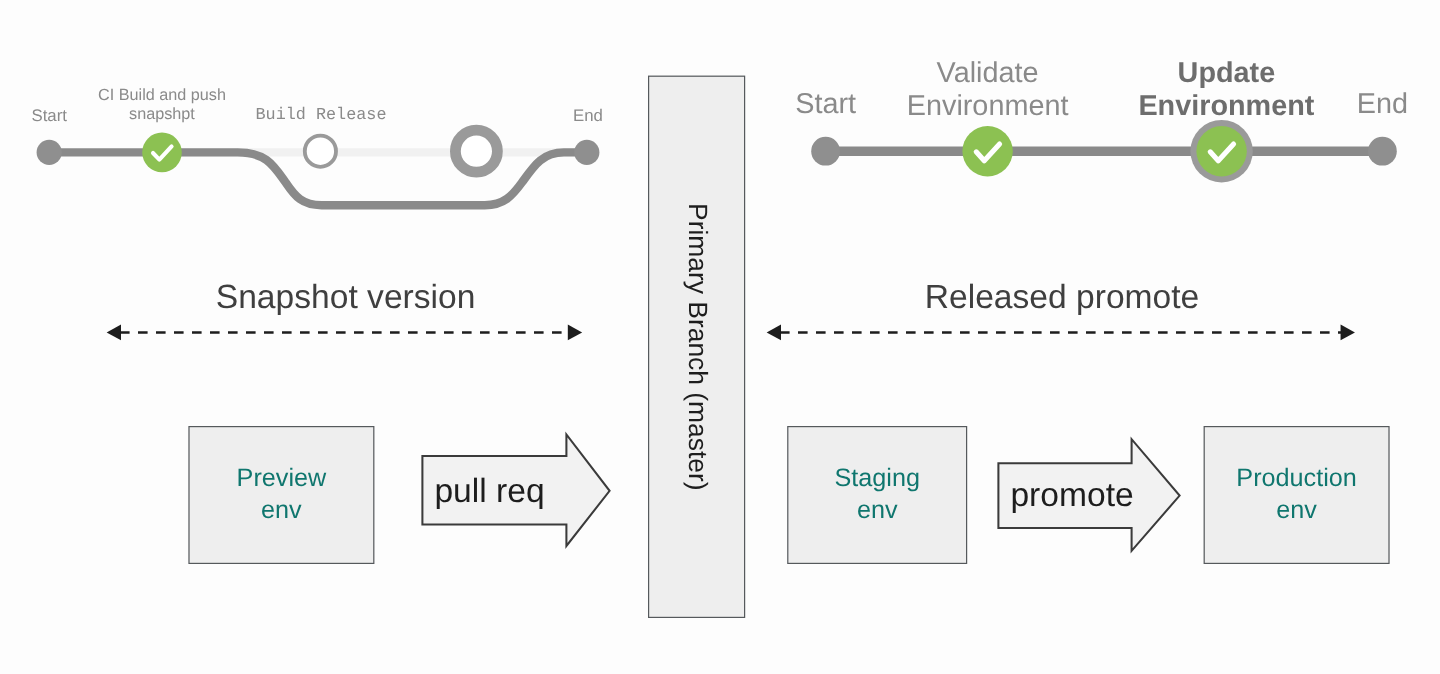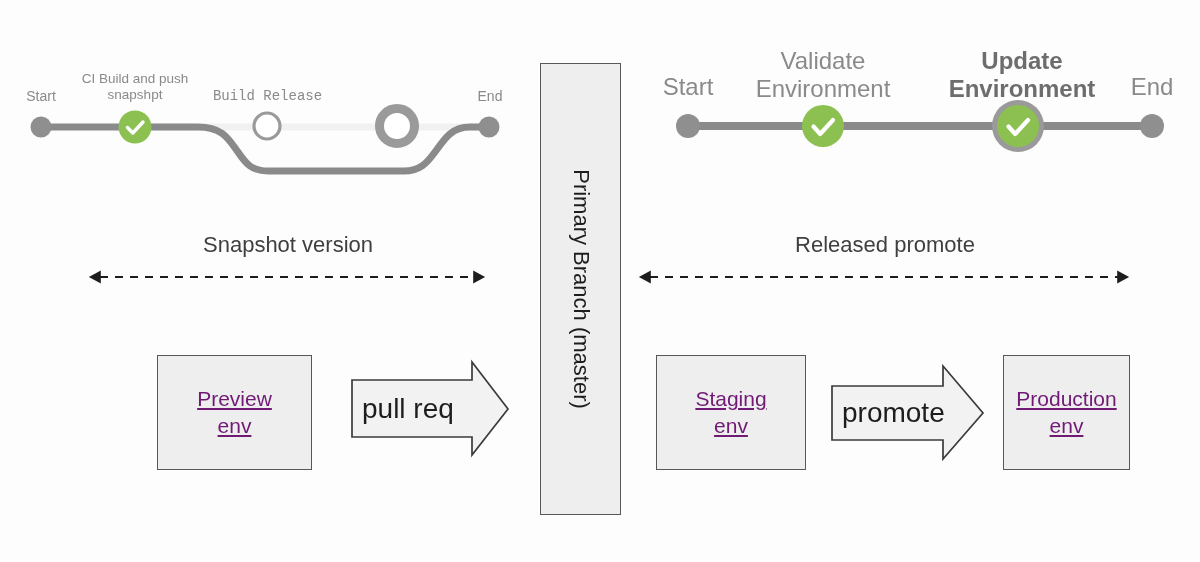--- a/index.html
+++ b/index.html
@@ -42,41 +42,40 @@
   }
   
   .lp-label { font-size: 13.5px; }
   .lp-label.small { font-size: 14px; }
   
   .rp-label { font-size: 24px; }
 
   
   .version-caption {
     position: absolute;
-    font-size: 22px;
+    font-size: 28px;
     color: #3f3f3f;
     text-align: center;
     white-space: nowrap;
   }
 
   
   .env-box {
     position: absolute;
     background: #eeeeee;
     border: 1.6px solid #55595c;
     display: flex;
     align-items: center;
     justify-content: center;
     text-align: center;
     font-size: 21px;
-    color: #701a75;
+    color: #0f766e;
     line-height: 1.25;
     white-space: pre-line;
     box-sizing: border-box;
-    text-decoration: underline;
   }
 
   
   .block-arrow {
     position: absolute;
   }
   .block-arrow .arrow-text {
     position: absolute;
     left: 0;
     top: 0;
@@ -209,21 +208,21 @@
   <div id="branch-bar" style="left:540px; top:63px; width:81px; height:452px;">
     <span id="branch-bar-label">Primary Branch (master)</span>
   </div>
 
   <div class="env-box" style="left:157px; top:355px; width:155px; height:115px;">Preview
 env</div>
 
   <div class="env-box" style="left:656px; top:355px; width:150px; height:115px;">Staging
 env</div>
 
-  <div class="env-box" style="left:1003px; top:355px; width:127px; height:115px;">Production
+  <div class="env-box" style="left:1003px; top:355px; width:155px; height:115px;">Production
 env</div>
 
   <div class="block-arrow" style="left:352px; top:380px; width:120px; height:57px;">
     <span class="arrow-text" style="padding-left:10px;">pull req</span>
   </div>
 
   <div class="block-arrow" style="left:832px; top:386px; width:111px; height:54px;">
     <span class="arrow-text" style="padding-left:10px;">promote</span>
   </div>
 

